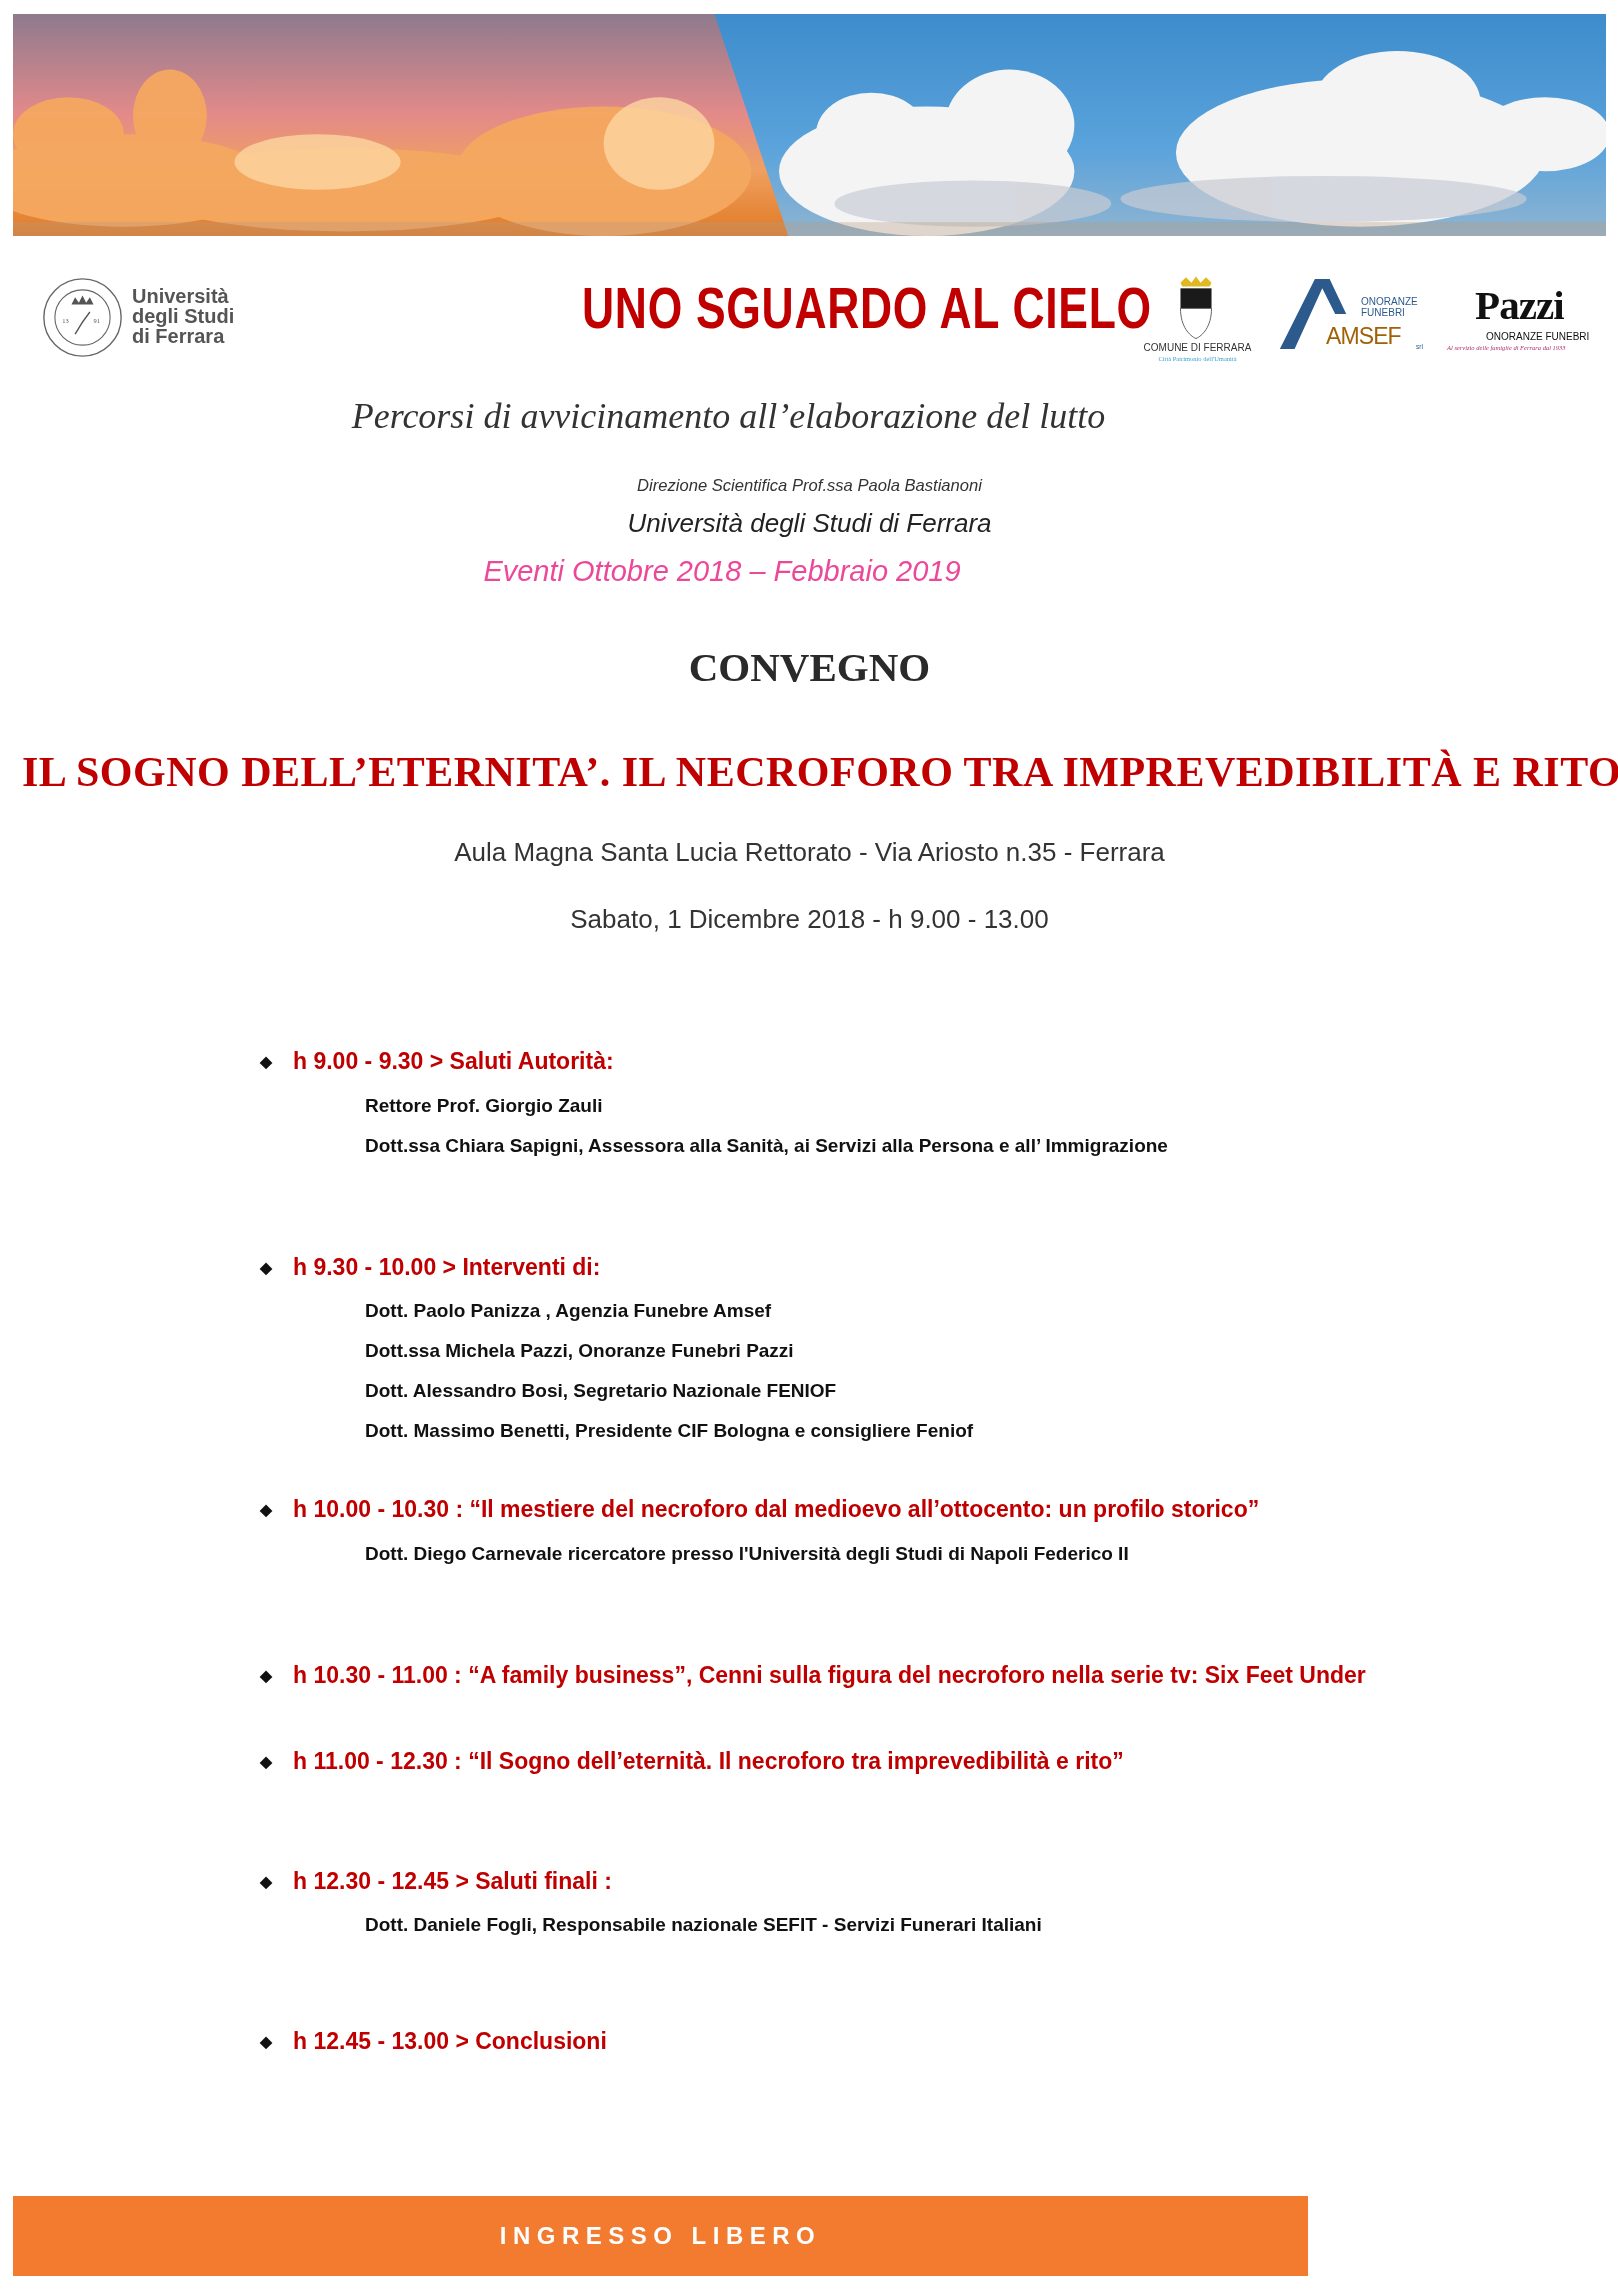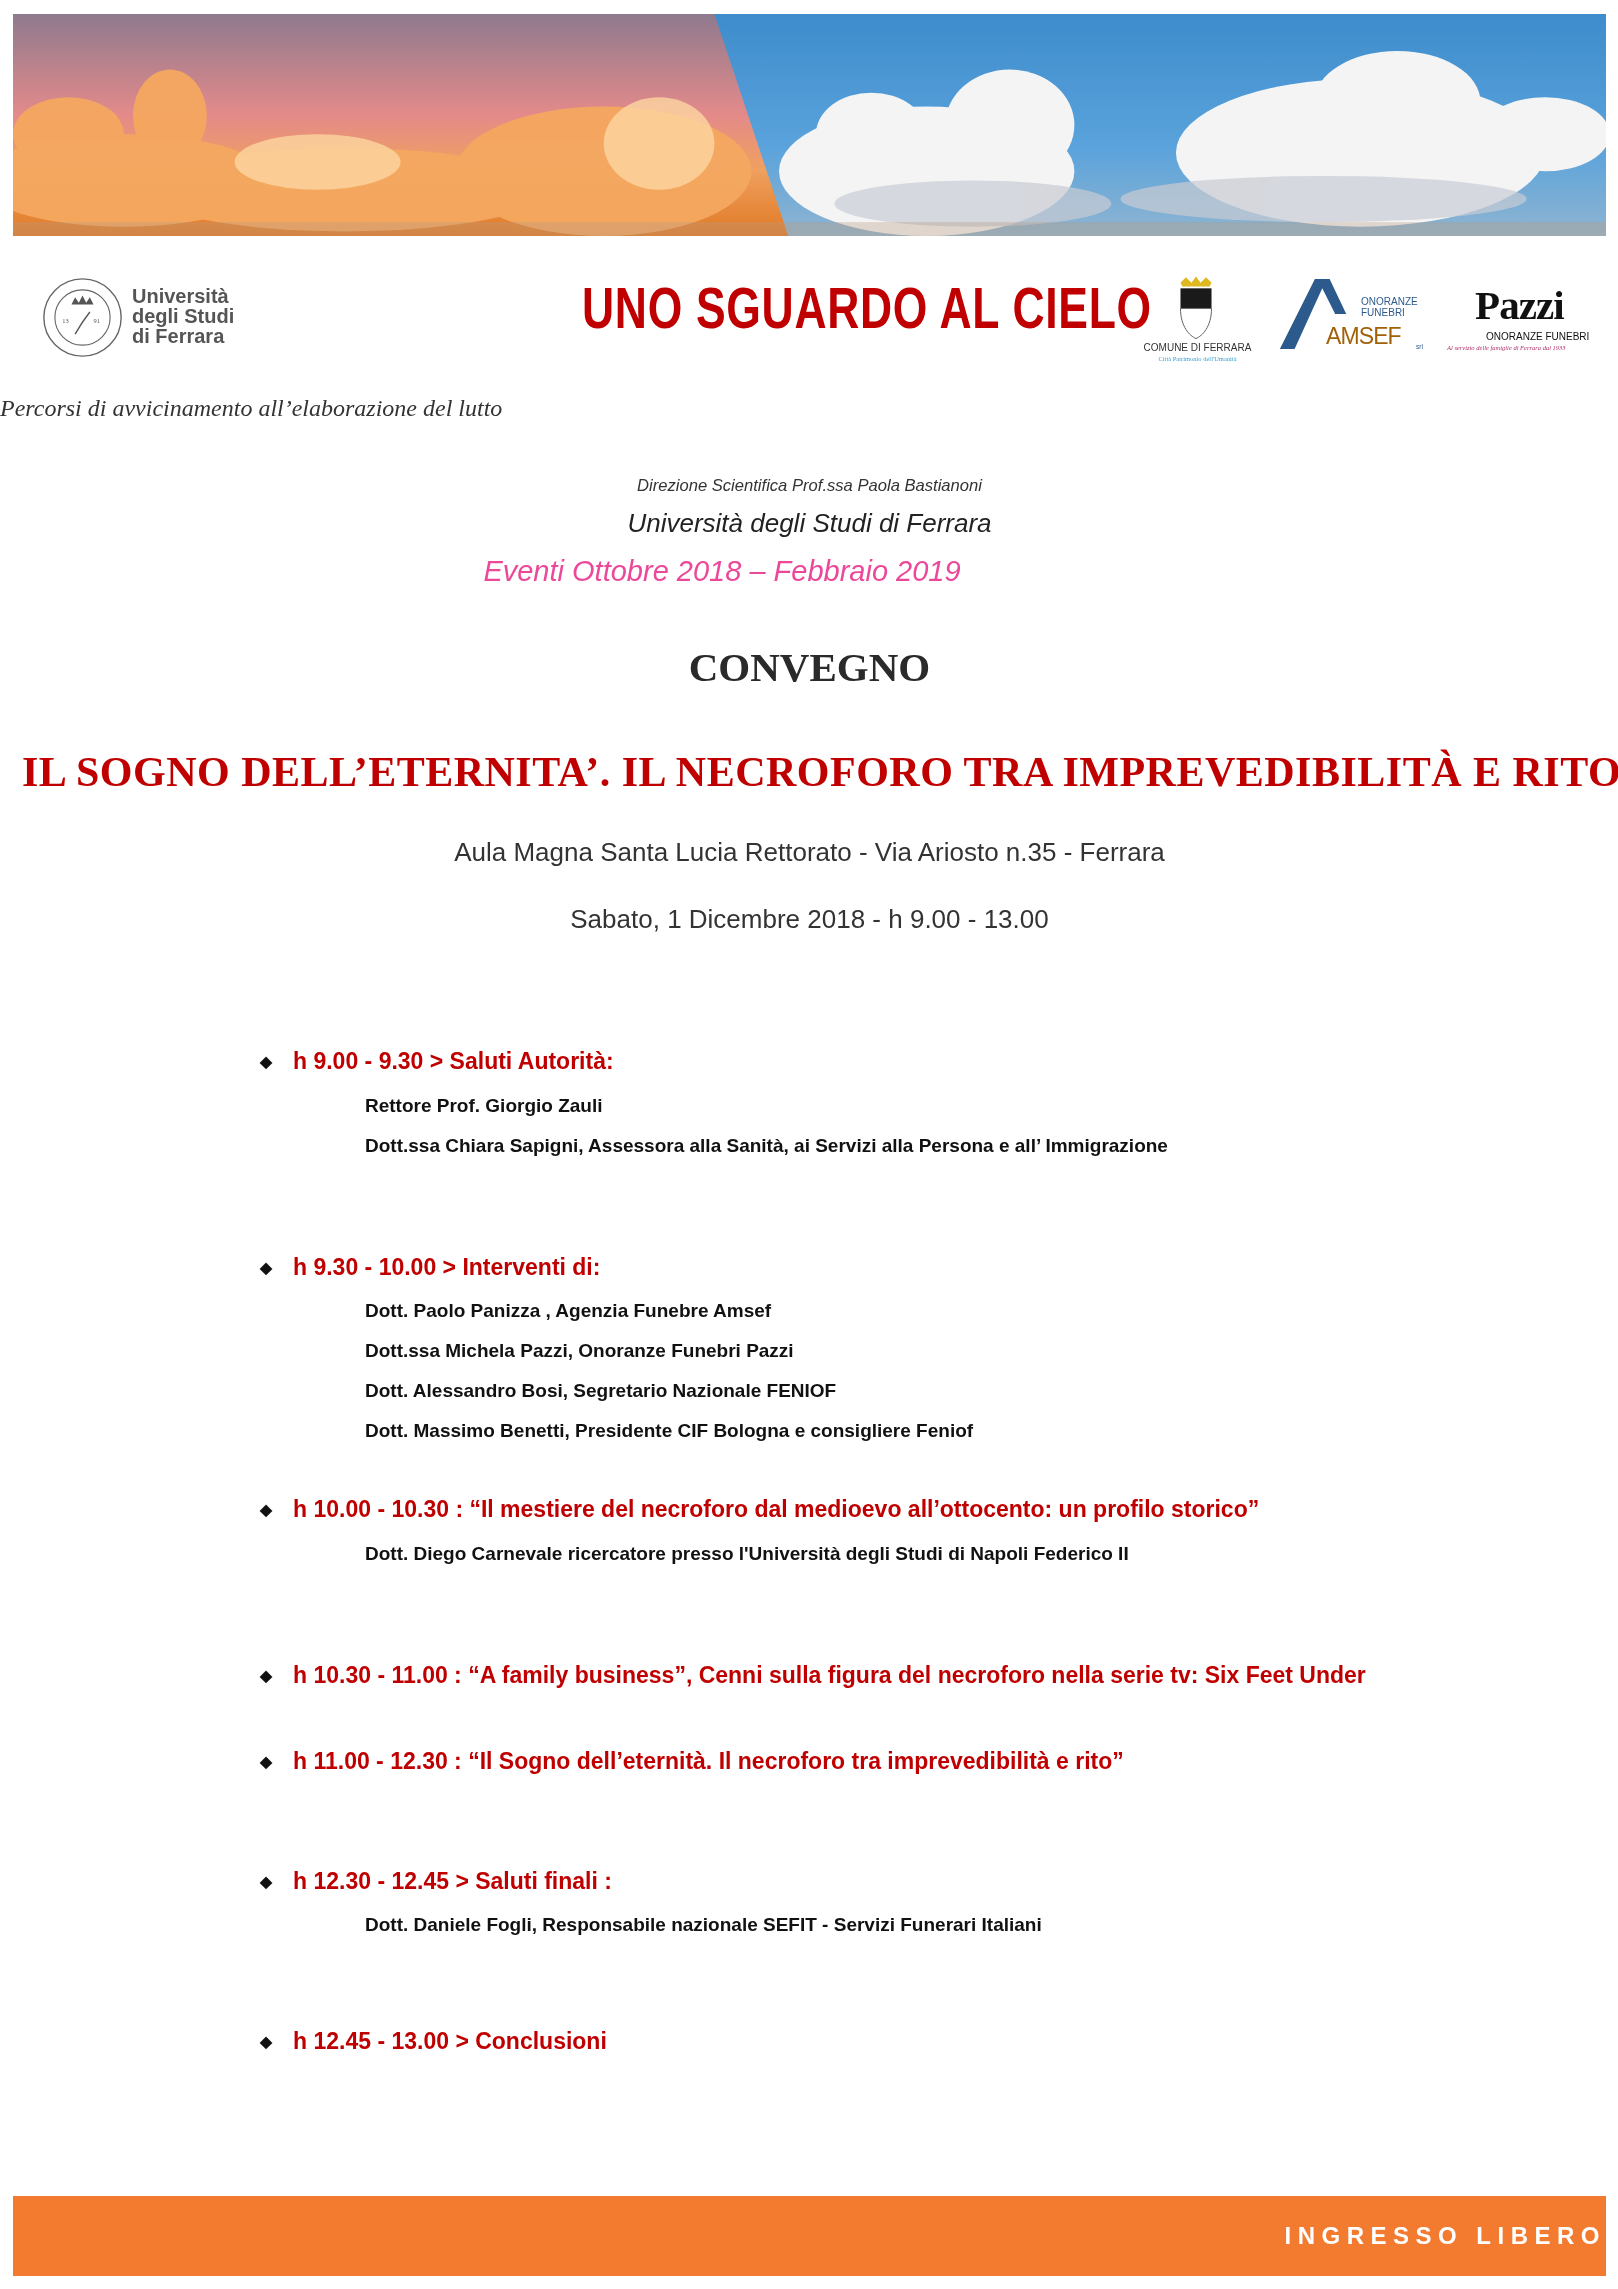--- a/index.html
+++ b/index.html
@@ -32,39 +32,39 @@
   .amsef-on { position:absolute; left:83px; top:18.5px; font-size:10px; color:#2c5a8c; line-height:11px; }
   .amsef-name { position:absolute; left:48px; top:46px; font-size:23px; color:#a16207; letter-spacing:-0.9px; }
   .amsef-srl { position:absolute; left:138px; top:66px; font-size:6.5px; color:#2c5a8c; }
 
   .logo-pazzi { position:absolute; left:1447px; top:32px; width:157px; height:83px; }
   .pazzi-name { position:absolute; left:28px; top:0; font-family:"Liberation Serif", serif; font-weight:bold; font-size:41px; color:#111; letter-spacing:-0.9px; }
   .pazzi-sub { position:absolute; left:39px; top:50px; font-size:10px; color:#111; white-space:nowrap; }
   .pazzi-tag { position:absolute; left:0; top:63px; font-family:"Liberation Serif", serif; font-style:italic; font-size:6.5px; color:#b0306a; white-space:nowrap; }
 
   
-  .subtitle { position:absolute; left:0; top:395px; width:1457px; font-family:"Liberation Serif", serif; font-style:italic; font-size:24px; color:#333; }
+  .subtitle { position:absolute; left:0; top:395px; width:1457px; text-align:center; font-family:"Liberation Serif", serif; font-style:italic; font-size:36px; color:#333; }
   .direzione { position:absolute; left:0; top:476px; width:1619px; text-align:center; font-family:"Liberation Sans", sans-serif; font-style:italic; font-size:16.6px; color:#333; }
   .univ { position:absolute; left:0; top:508px; width:1619px; text-align:center; font-family:"Liberation Sans", sans-serif; font-style:italic; font-size:26px; color:#222; }
   .eventi { position:absolute; left:0; top:555px; width:1444px; text-align:center; font-family:"Liberation Sans", sans-serif; font-style:italic; font-size:29px; color:#ec4899; }
 
   .convegno { position:absolute; left:0; top:643px; width:1619px; text-align:center; font-family:"Liberation Serif", serif; font-weight:bold; font-size:41px; color:#2a2a2a; }
   .conv-title { position:absolute; left:0; top:748px; width:1619px; text-align:center; font-family:"Liberation Serif", serif; font-weight:bold; font-size:42px; color:#c00000; white-space:nowrap; letter-spacing:0.5px;padding-left:12px; }
   .venue { position:absolute; left:0; top:837px; width:1619px; text-align:center; font-family:"Liberation Sans", sans-serif; font-size:26px; color:#333; }
   .date { position:absolute; left:0; top:904px; width:1619px; text-align:center; font-family:"Liberation Sans", sans-serif; font-size:26px; color:#333; }
 
   
   .program { position:absolute; left:260px; top:1043px; width:1200px; }
   .slot { position:relative; }
   .slot-head { position:relative; padding-left:33px; font-family:"Liberation Sans", sans-serif; font-weight:bold; font-size:23px; color:#c00000; height:37px; line-height:37px; white-space:nowrap; }
   .bullet { position:absolute; left:0; top:0; font-size:15.7px; color:#111; line-height:37px; }
   .speaker { padding-left:105px; font-family:"Liberation Sans", sans-serif; font-weight:bold; font-size:19px; color:#111; height:40px; line-height:40px; white-space:nowrap; }
 
   
-  .footer { position:absolute; left:13px; top:2196px; width:1593px; height:80px; background:#f27b30; display:flex; align-items:center; justify-content:flex-end; }
+  .footer { position:absolute; left:13px; top:2196px; width:1295px; height:80px; background:#f27b30; display:flex; align-items:center; justify-content:center; }
   .footer span { color:#ffffff; font-family:"Liberation Sans", sans-serif; font-weight:bold; font-size:24px; letter-spacing:6.5px; }
 </style>
 </head>
 <body>
 
 <div class="banner">
   <svg viewBox="0 0 1726 240" preserveAspectRatio="none">
     <defs>
       <linearGradient id="sunset" x1="0" y1="0" x2="0" y2="1">
         <stop offset="0" stop-color="#8e7a8e"></stop>

